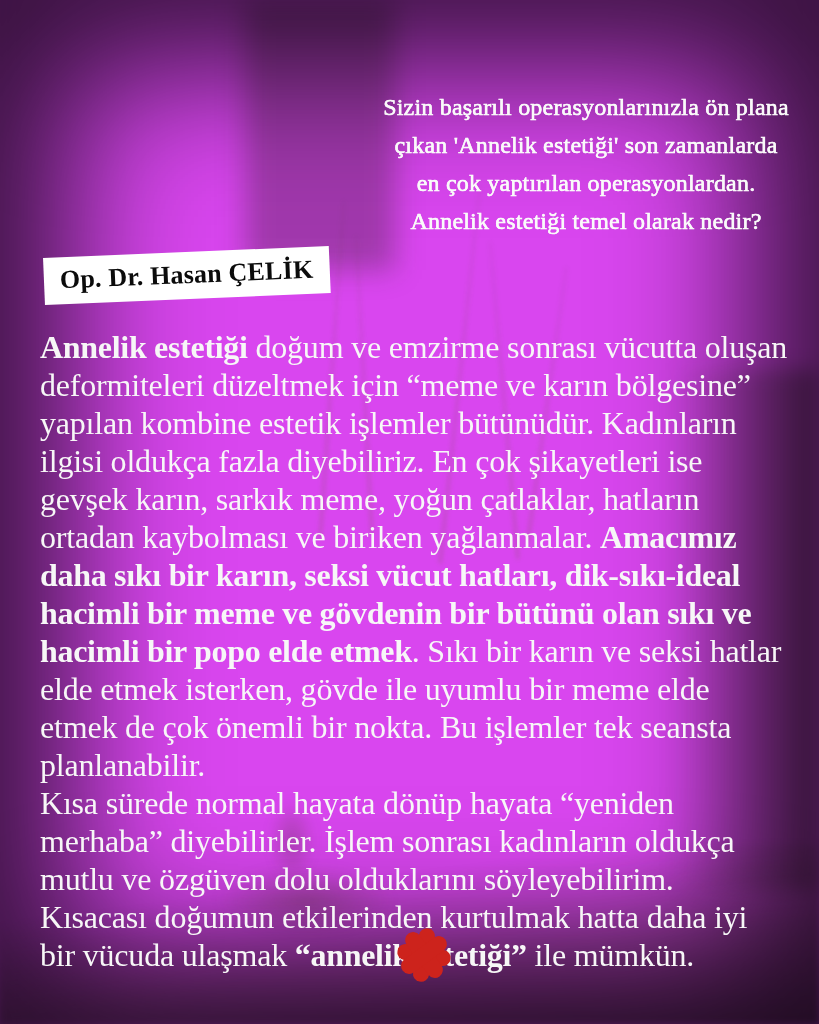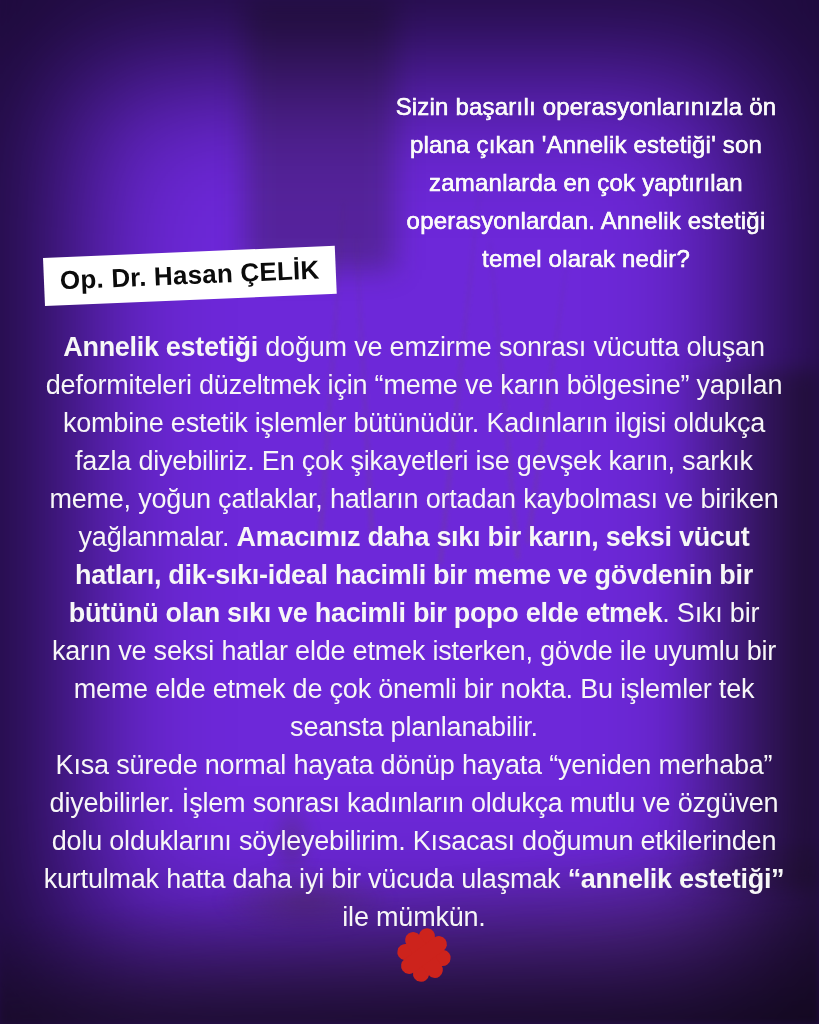--- a/index.html
+++ b/index.html
@@ -1,22 +1,22 @@
 <!DOCTYPE html>
 <html lang="tr"><head>
 <meta charset="utf-8">
 <style>
   html, body { margin: 0; padding: 0; background: #000; }
   #canvas {
     position: relative;
     width: 819px;
     height: 1024px;
     overflow: hidden;
-    background: #6d28d9;
-    font-family: Liberation Sans, sans-serif;
+    background: #d946ef;
+    font-family: Liberation Serif, serif;
     color: #f5f5f5;
   }
 
   
   .bg-el { position: absolute; pointer-events: none; }
   .band-top {
     left: 245px; top: 0; width: 150px; height: 270px;
     background: rgba(34, 27, 21, 0.30); filter: blur(14px);
   }
   .stalk {
@@ -77,25 +77,25 @@
     font-weight: 700;
     font-size: 26px;
     letter-spacing: 0.2px;
     padding: 8px 16px 9px 16px;
     white-space: nowrap;
   }
 
   .answer {
     position: absolute;
     left: 40px; top: 328px; width: 748px;
-    font-size: 27px;
+    font-size: 32px;
     line-height: 38px;
     letter-spacing: -0.2px;
     color: #f7f7f7;
-    text-align: center;
+    text-align: left;
   }
   .answer b { font-weight: 700; letter-spacing: -0.3px; }
 
   .footer-mark {
     position: absolute;
     left: 397px; top: 928px;
     width: 54px; height: 54px;
     transform: rotate(9deg);
   }
   .footer-mark svg { display: block; width: 100%; height: 100%; }

